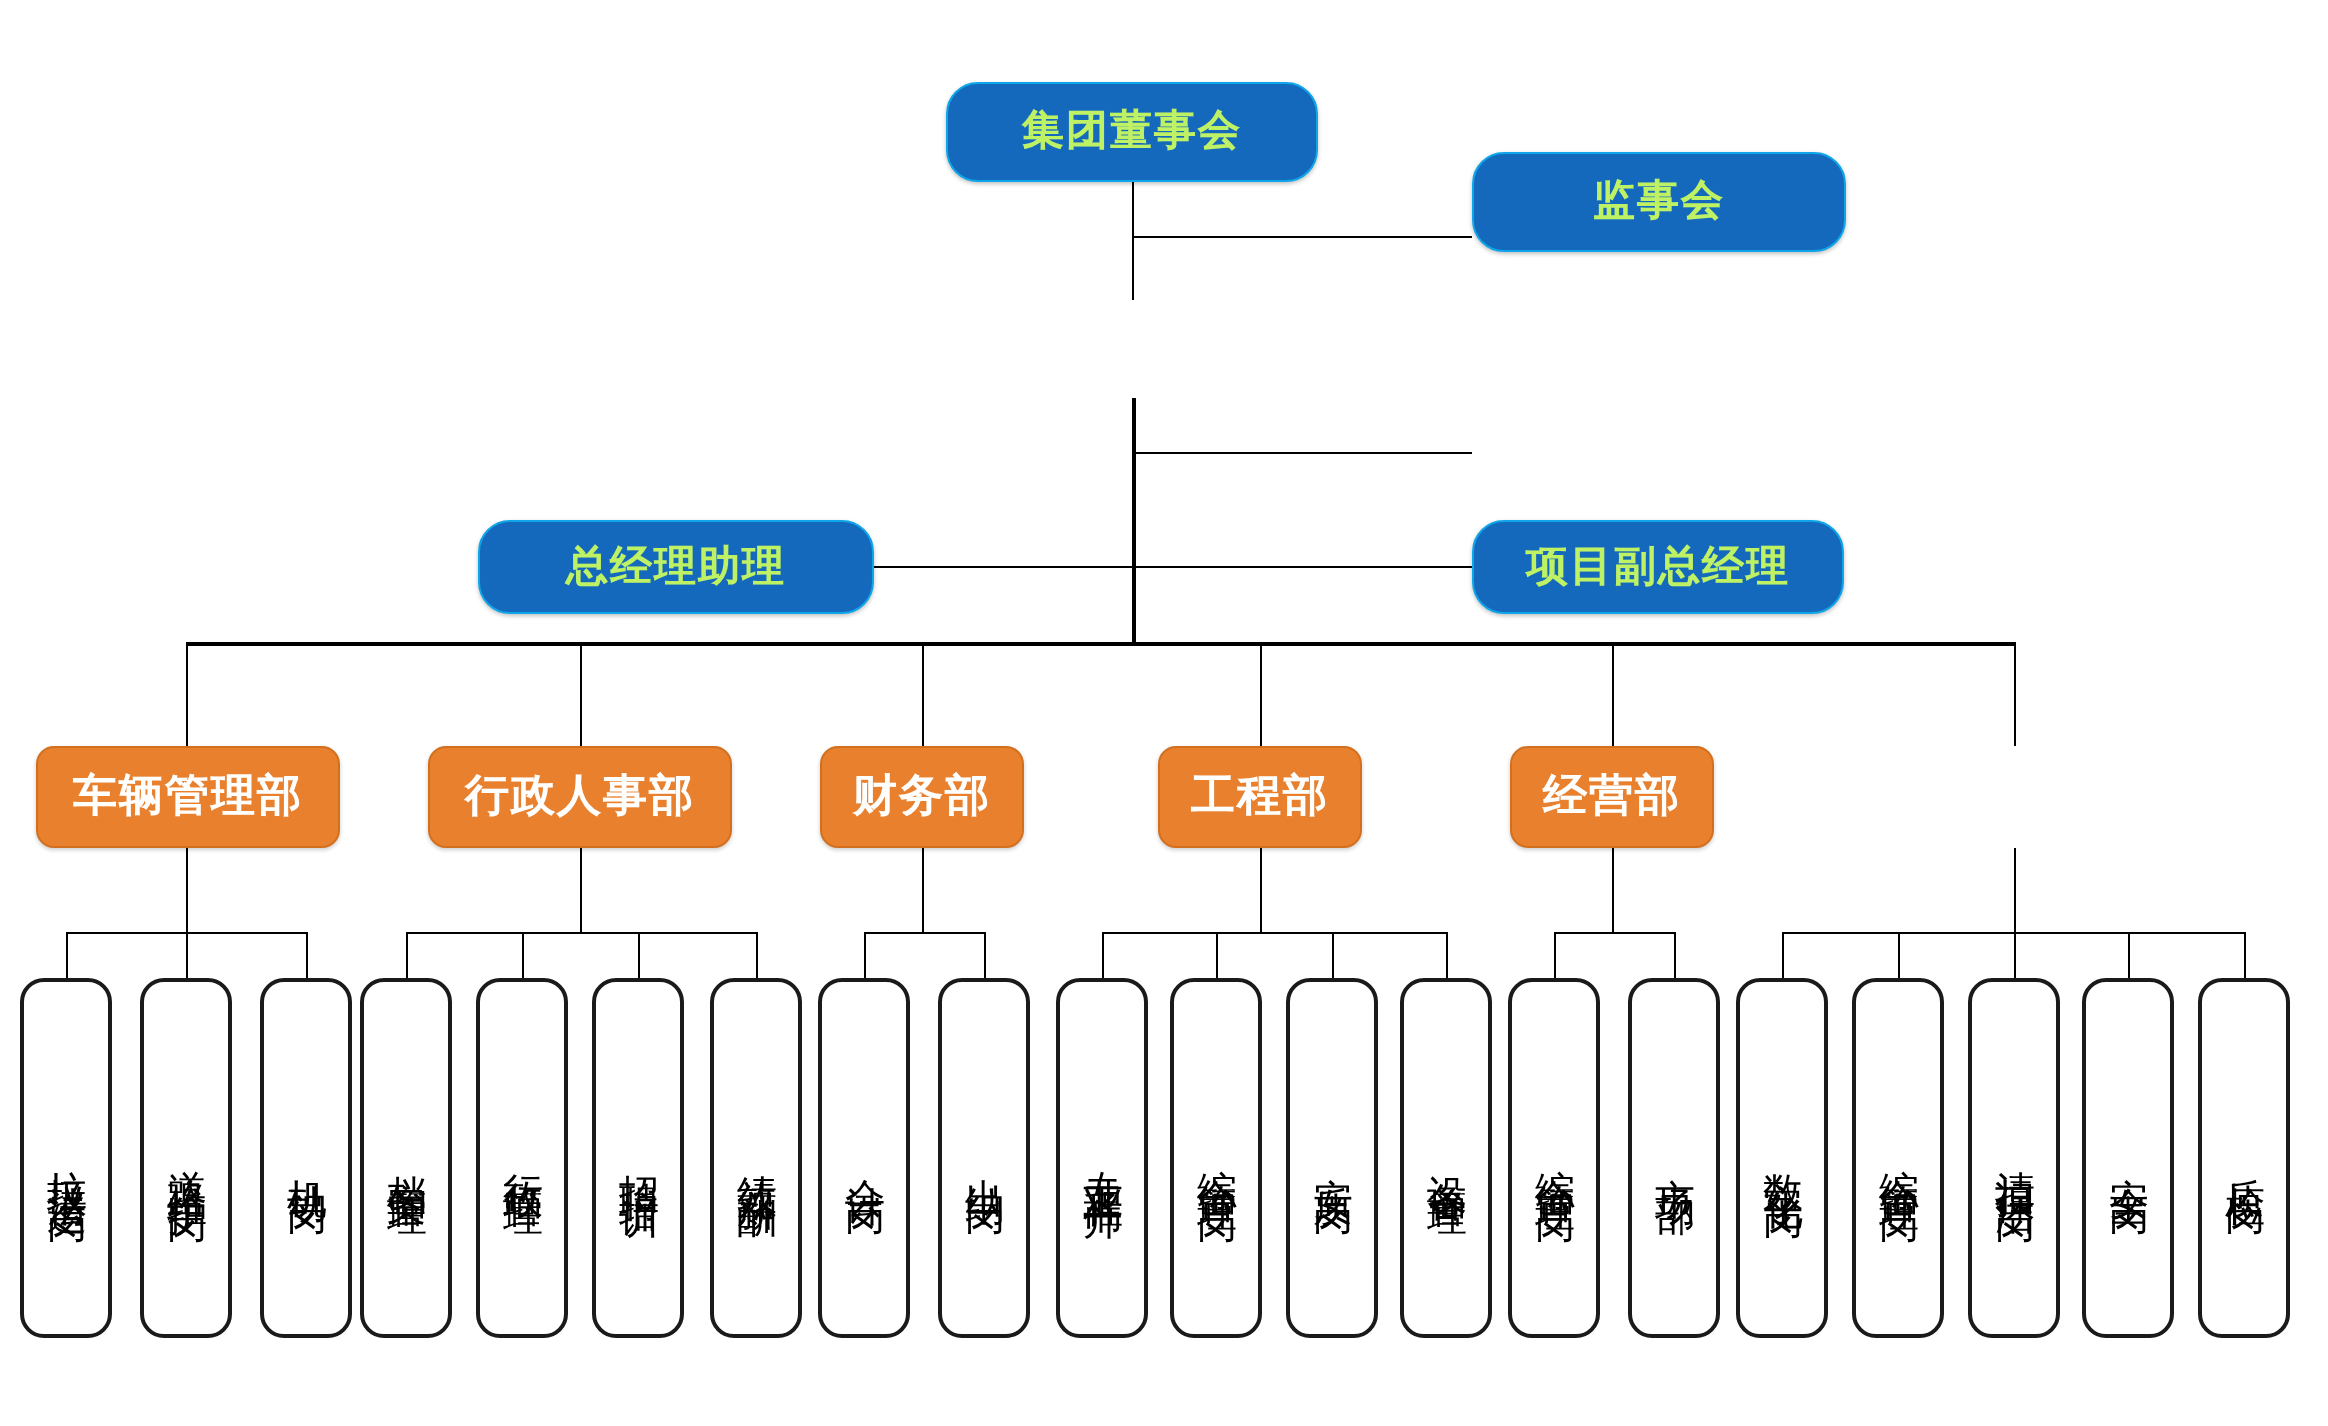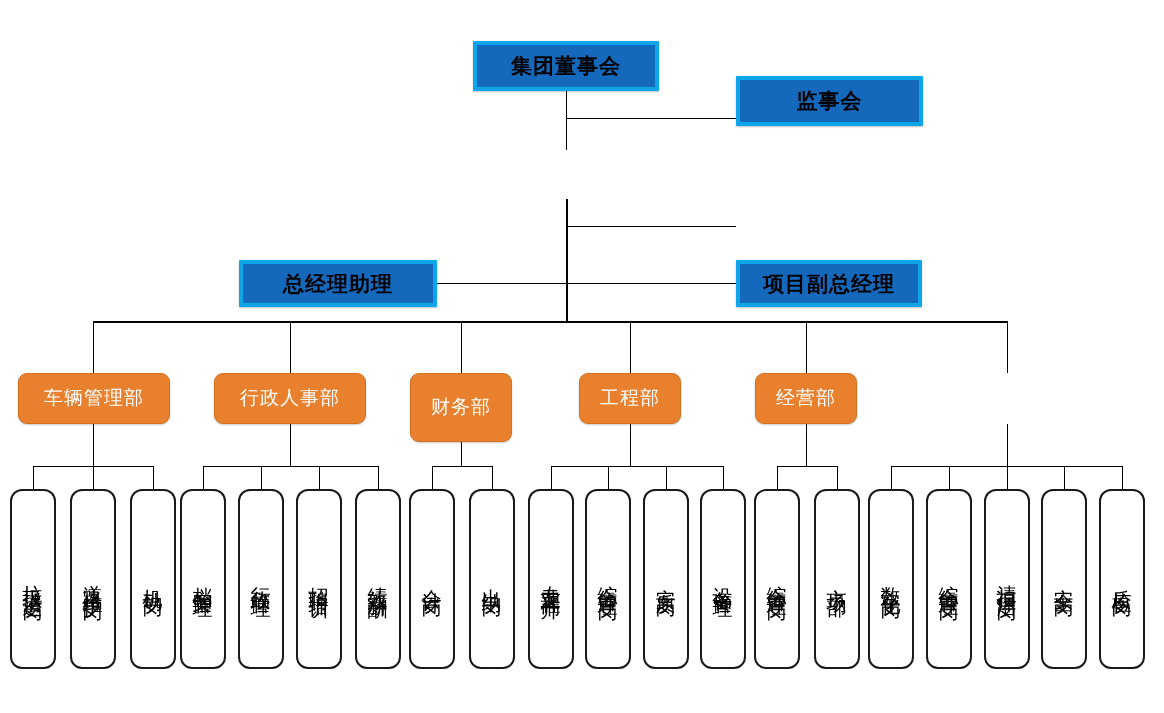--- a/index.html
+++ b/index.html
@@ -27,37 +27,37 @@
     display:flex;
     align-items:center;
     justify-content:center;
     text-align:center;
     line-height:1.1;
   }
 
   
   .node.blue{
     background:#1569bd;
-    border:4px solid #0ea5e9;
-    border-radius:1px;
-    color:#000000;
+    border:1px solid #0ea5e9;
+    border-radius:16px;
+    color:#bef264;
     font-size:21px;
     font-weight:700;
     letter-spacing:1px;
     box-shadow:0 1px 2px rgba(0,0,0,0.25);
   }
 
   
   .node.orange{
     background:#e8802e;
     border:1.5px solid #d2701f;
     border-radius:9px;
     color:#ffffff;
-    font-size:19px;
-    font-weight:400;
+    font-size:22px;
+    font-weight:700;
     letter-spacing:1px;
     box-shadow:0 1px 2px rgba(0,0,0,0.2);
   }
 
   
   .node.leaf{
     background:#ffffff;
     border:2px solid #1a1a1a;
     border-radius:12px;
     color:#000000;
@@ -147,21 +147,21 @@
 
 
   <div class="node blue" style="left:736px;top:260px;width:186px;height:47px;">项目副总经理</div>
 
   <div class="node blue" style="left:239px;top:260px;width:198px;height:47px;">总经理助理</div>
 
   <div class="node orange" style="left:18px;top:373px;width:152px;height:51px;">车辆管理部</div>
 
   <div class="node orange" style="left:214px;top:373px;width:152px;height:51px;">行政人事部</div>
 
-  <div class="node orange" style="left:410px;top:373px;width:102px;height:69px;">财务部</div>
+  <div class="node orange" style="left:410px;top:373px;width:102px;height:51px;">财务部</div>
 
   <div class="node orange" style="left:755px;top:373px;width:102px;height:51px;">经营部</div>
 
   <div class="node orange" style="left:579px;top:373px;width:102px;height:51px;">工程部</div>
 
 
   <div class="node leaf" style="left:10px;top:489px;width:46px;height:180px;">
     <span>垃圾清运岗</span>
   </div>
   <div class="node leaf" style="left:70px;top:489px;width:46px;height:180px;">

